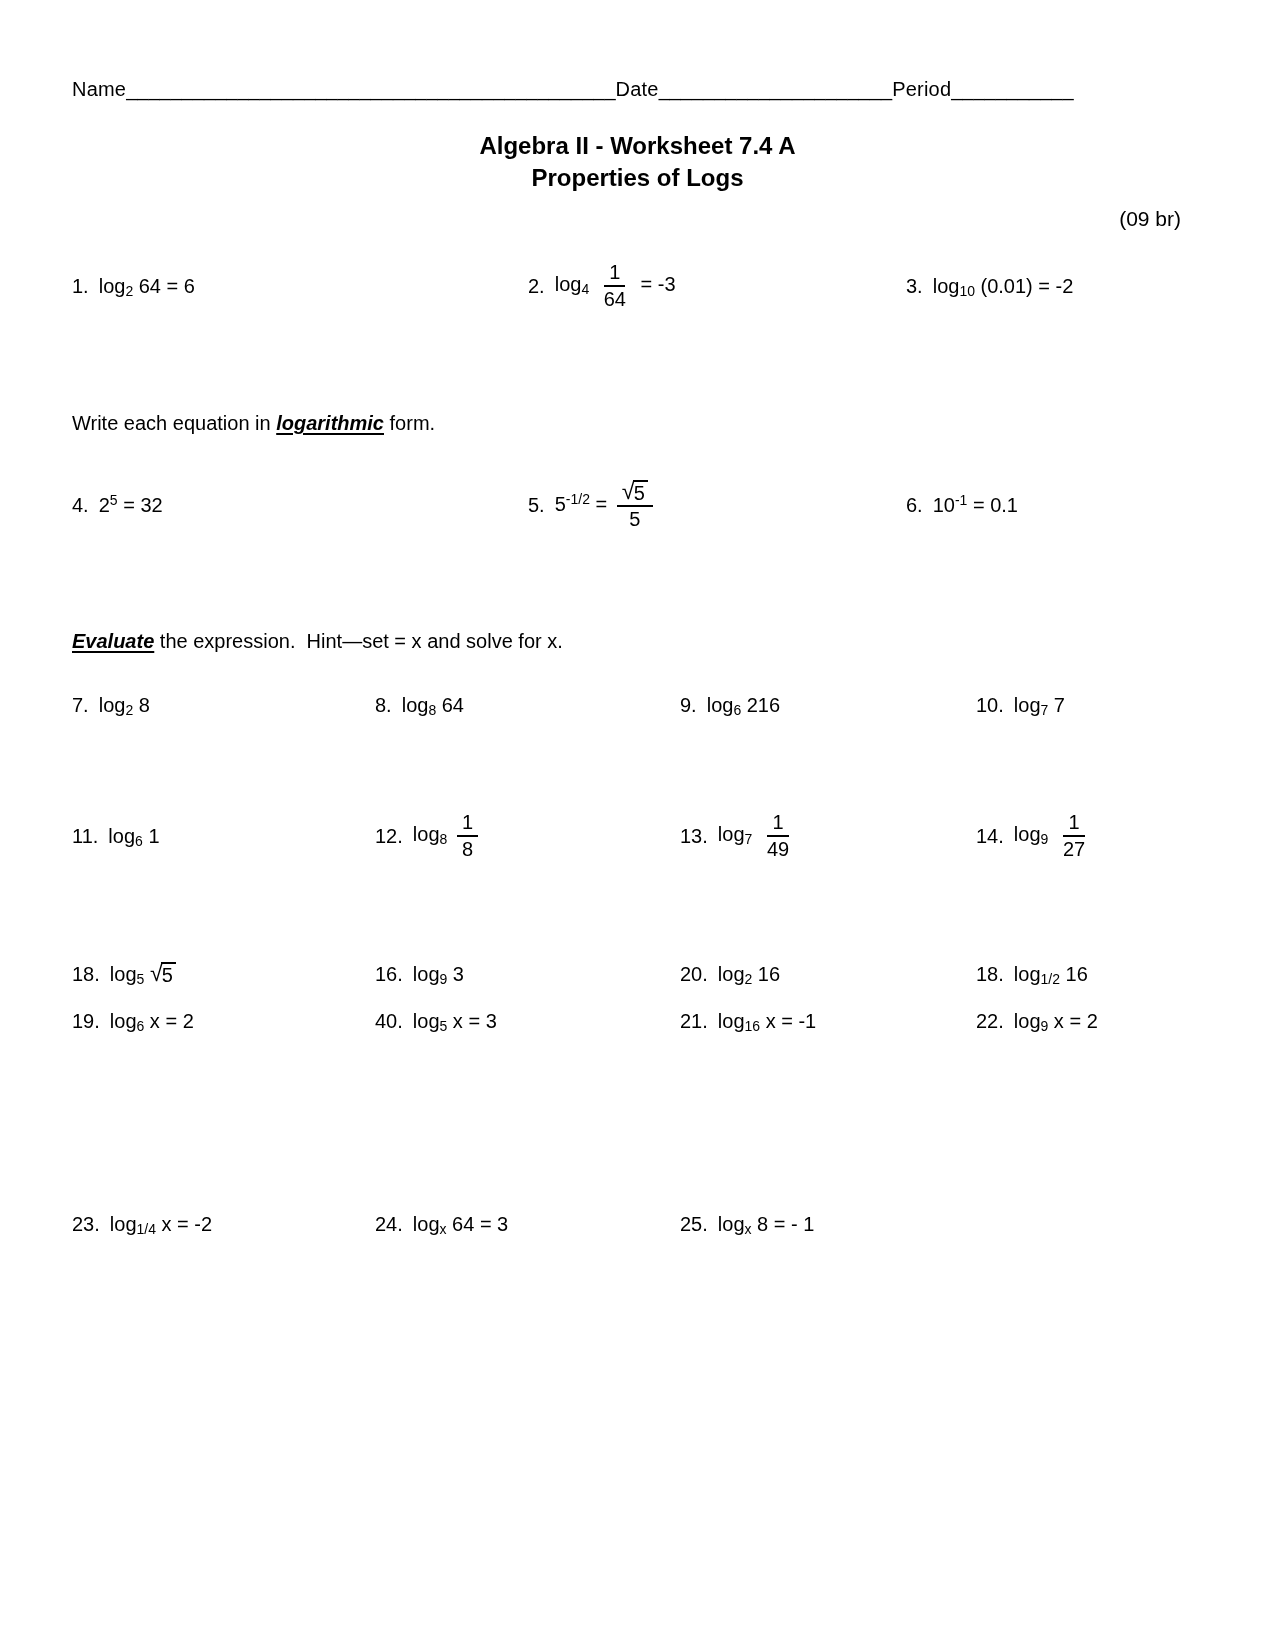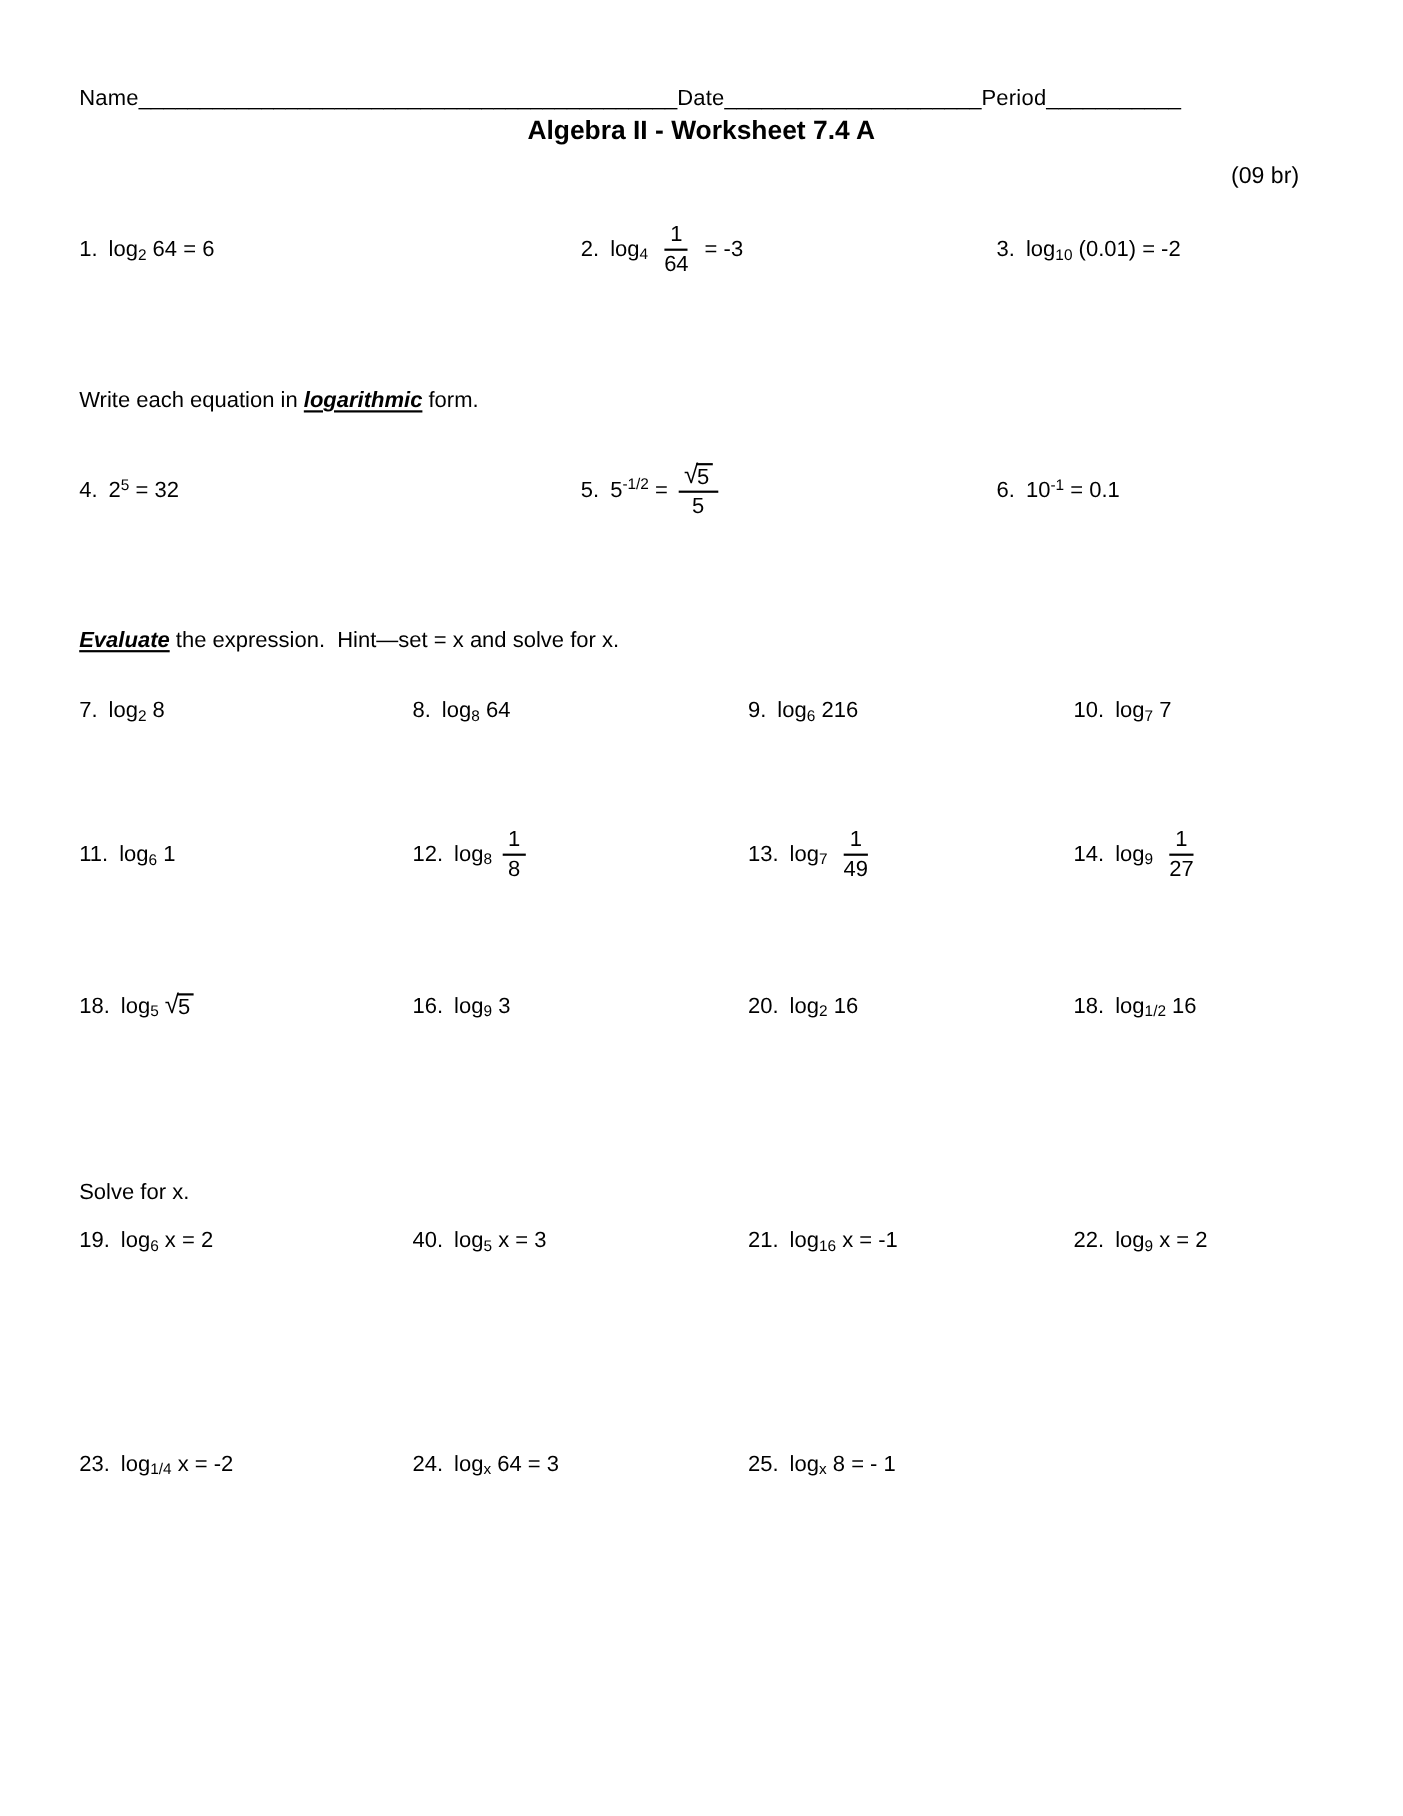--- a/index.html
+++ b/index.html
@@ -4,21 +4,21 @@
 <style>
   html,body{margin:0;padding:0;}
   body{
     width:1275px;height:1651px;background:#ffffff;color:#000000;
     font-family:"Liberation Sans","DejaVu Sans",sans-serif;
     font-size:20px;overflow:hidden;
   }
   .page{padding:0 72px;box-sizing:border-box;width:1275px;height:1651px;}
   .header-line{margin-top:75px;line-height:28px;white-space:nowrap;letter-spacing:0.2px;}
   .blank{letter-spacing:0;}
-  .title{text-align:center;font-weight:bold;font-size:24px;line-height:32px;}
+  .title{margin-top:27px;text-align:center;font-weight:bold;font-size:24px;line-height:32px;}
   .note{margin-top:14px;text-align:right;font-size:21px;line-height:21px;padding-right:22px;}
   .instr{line-height:28px;}
   .instr .em{font-weight:bold;font-style:italic;text-decoration:underline;text-underline-offset:3px;}
   .instr-1{margin-top:6px;}
   .instr-2{margin-top:78px;}
   .instr-3{margin-top:68px;}
   .solve-label{margin-top:138px;line-height:28px;}
   .row{display:grid;align-items:center;}
   .row3{grid-template-columns:456px 378px 1fr;}
   .row4{grid-template-columns:303px 305px 296px 1fr;}
@@ -44,20 +44,21 @@
 </style>
 </head>
 <body>
 
 <div class="page">
 
   <div class="header-line"><span>Name</span><span class="blank">____________________________________________</span><span>Date</span><span class="blank">_____________________</span><span>Period</span><span class="blank">___________</span></div>
 
   <div class="title">
     <div>Algebra II - Worksheet 7.4 A</div>
+    <div>Properties of Logs</div>
   </div>
   <div class="note">(09 br)</div>
 
 
   <div class="row row3 r13">
     <div class="problem">
         <span class="pnum">1.</span>
         <span class="pmath">log<sub>2</sub> 64 = 6</span>
       </div>
     <div class="problem">
@@ -160,21 +161,20 @@
     <div class="problem">
         <span class="pnum">20.</span>
         <span class="pmath">log<sub>2</sub> 16</span>
       </div>
     <div class="problem">
         <span class="pnum">18.</span>
         <span class="pmath">log<sub>1/2</sub> 16</span>
       </div>
   </div>
 
-  <div class="instr solve-label"><span>Solve for x.</span></div>
 
   <div class="row row4 r1922">
     <div class="problem">
         <span class="pnum">19.</span>
         <span class="pmath">log<sub>6</sub> x = 2</span>
       </div>
     <div class="problem">
         <span class="pnum">40.</span>
         <span class="pmath">log<sub>5</sub> x = 3</span>
       </div>

